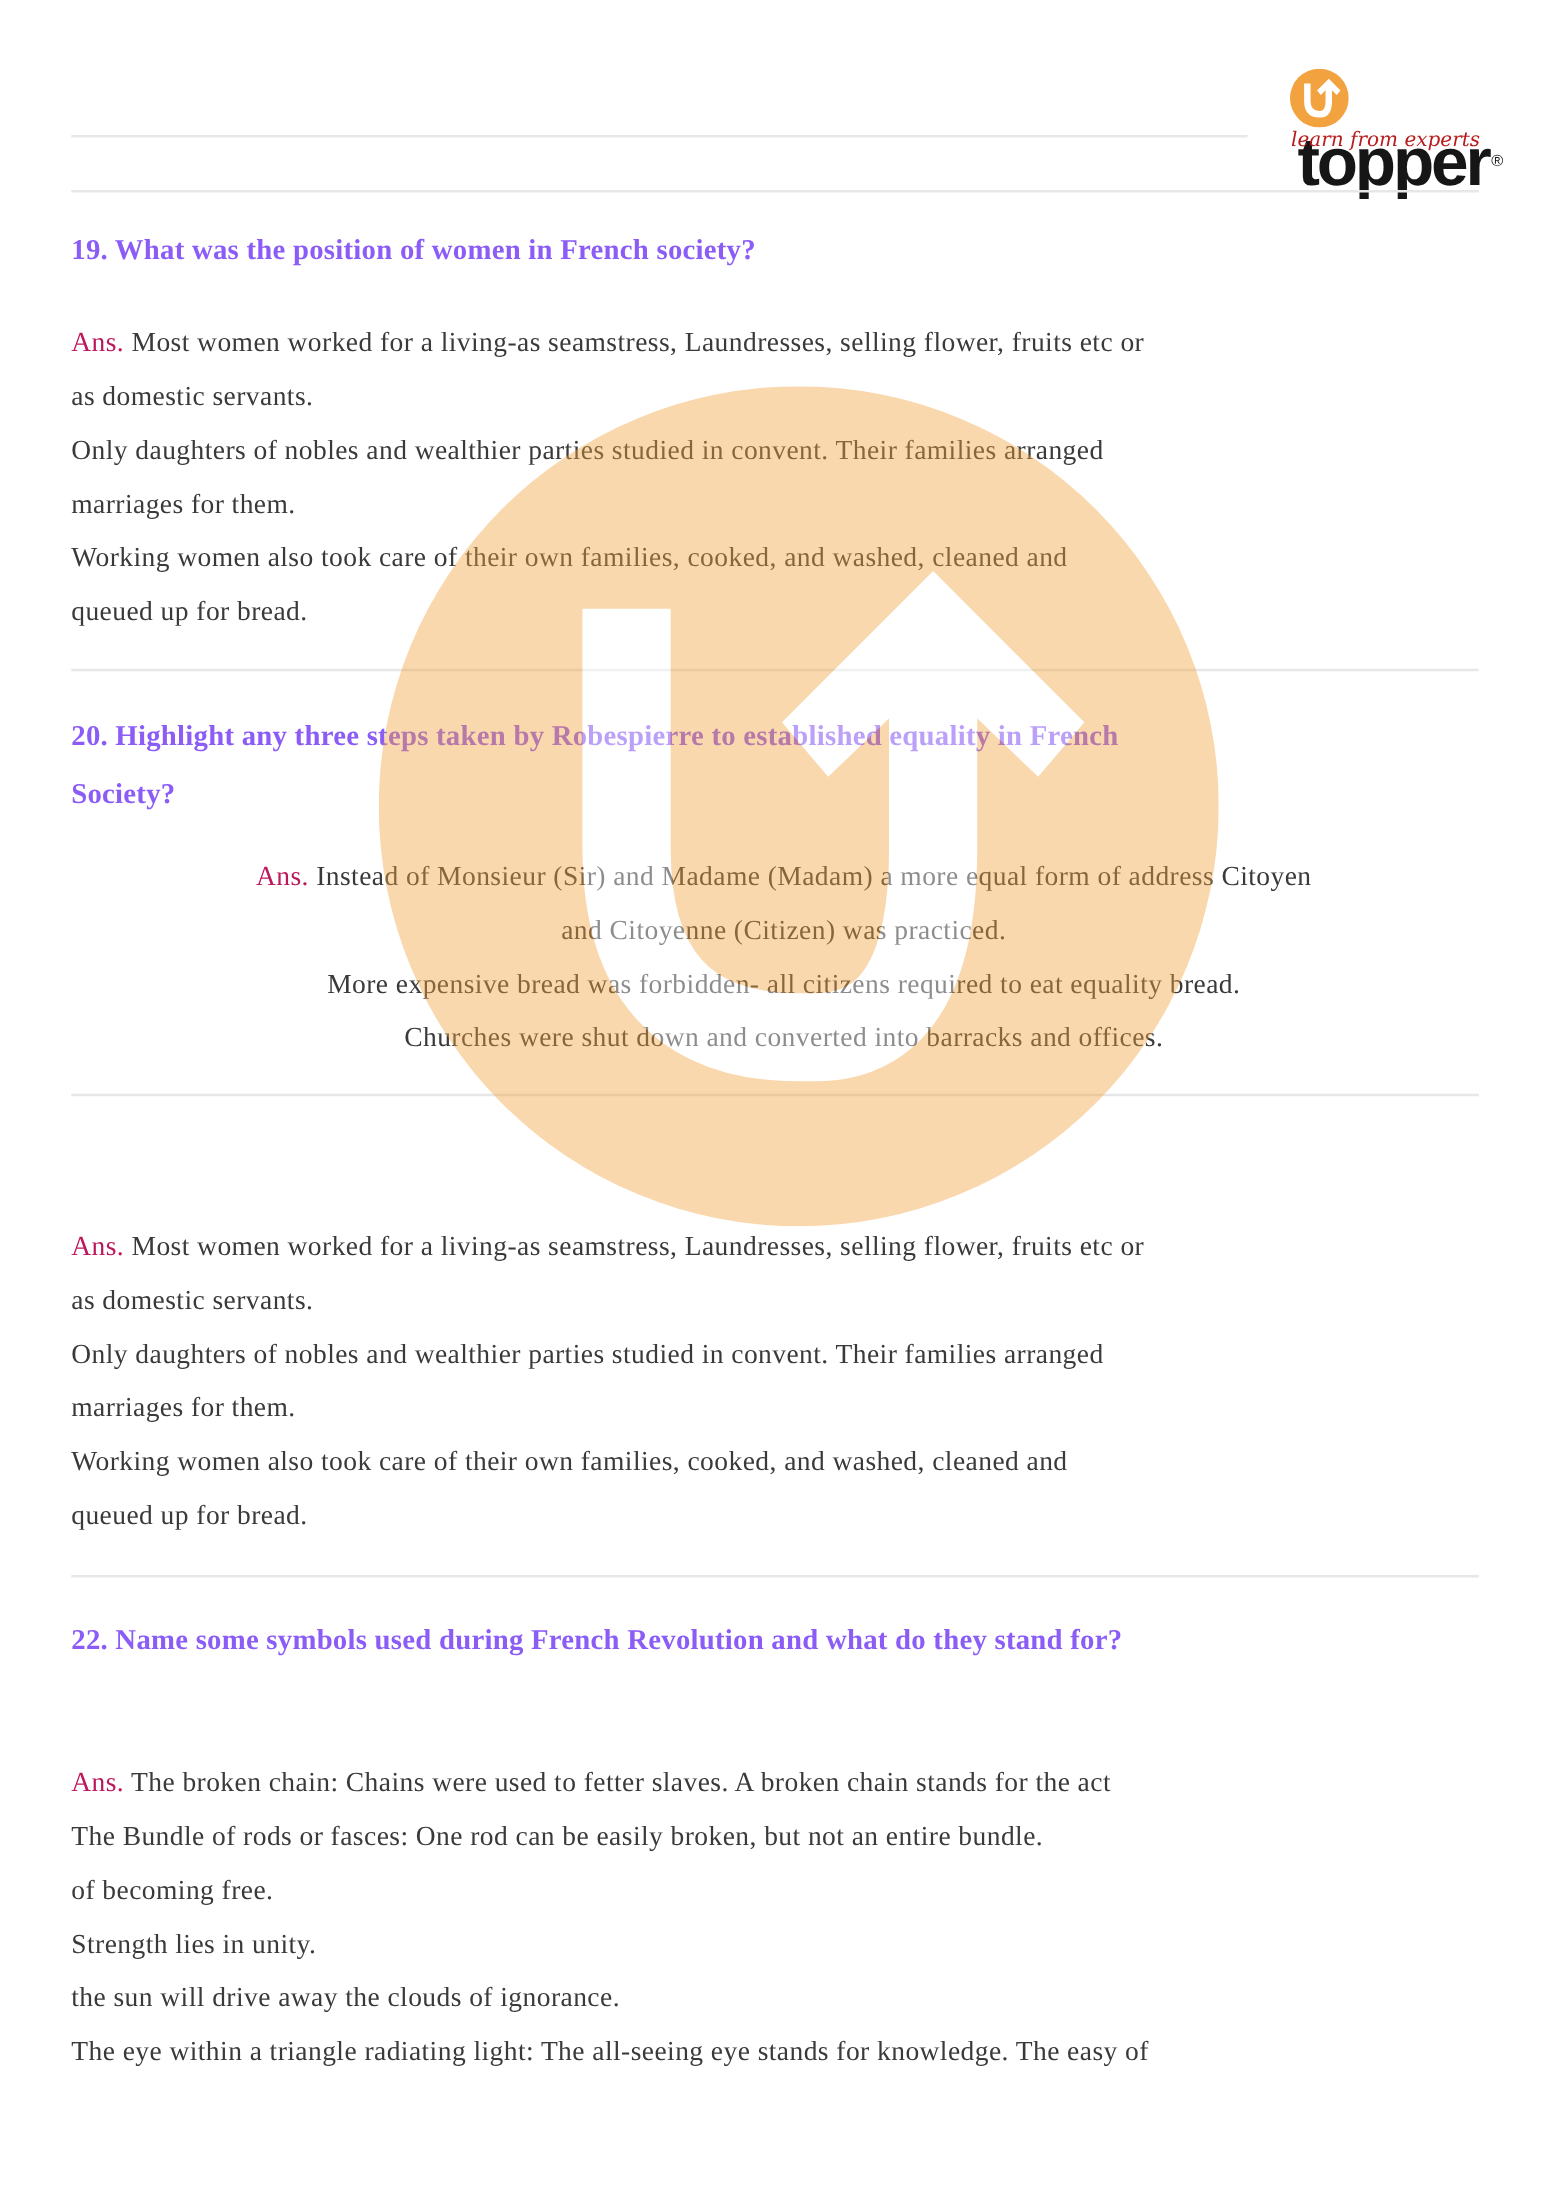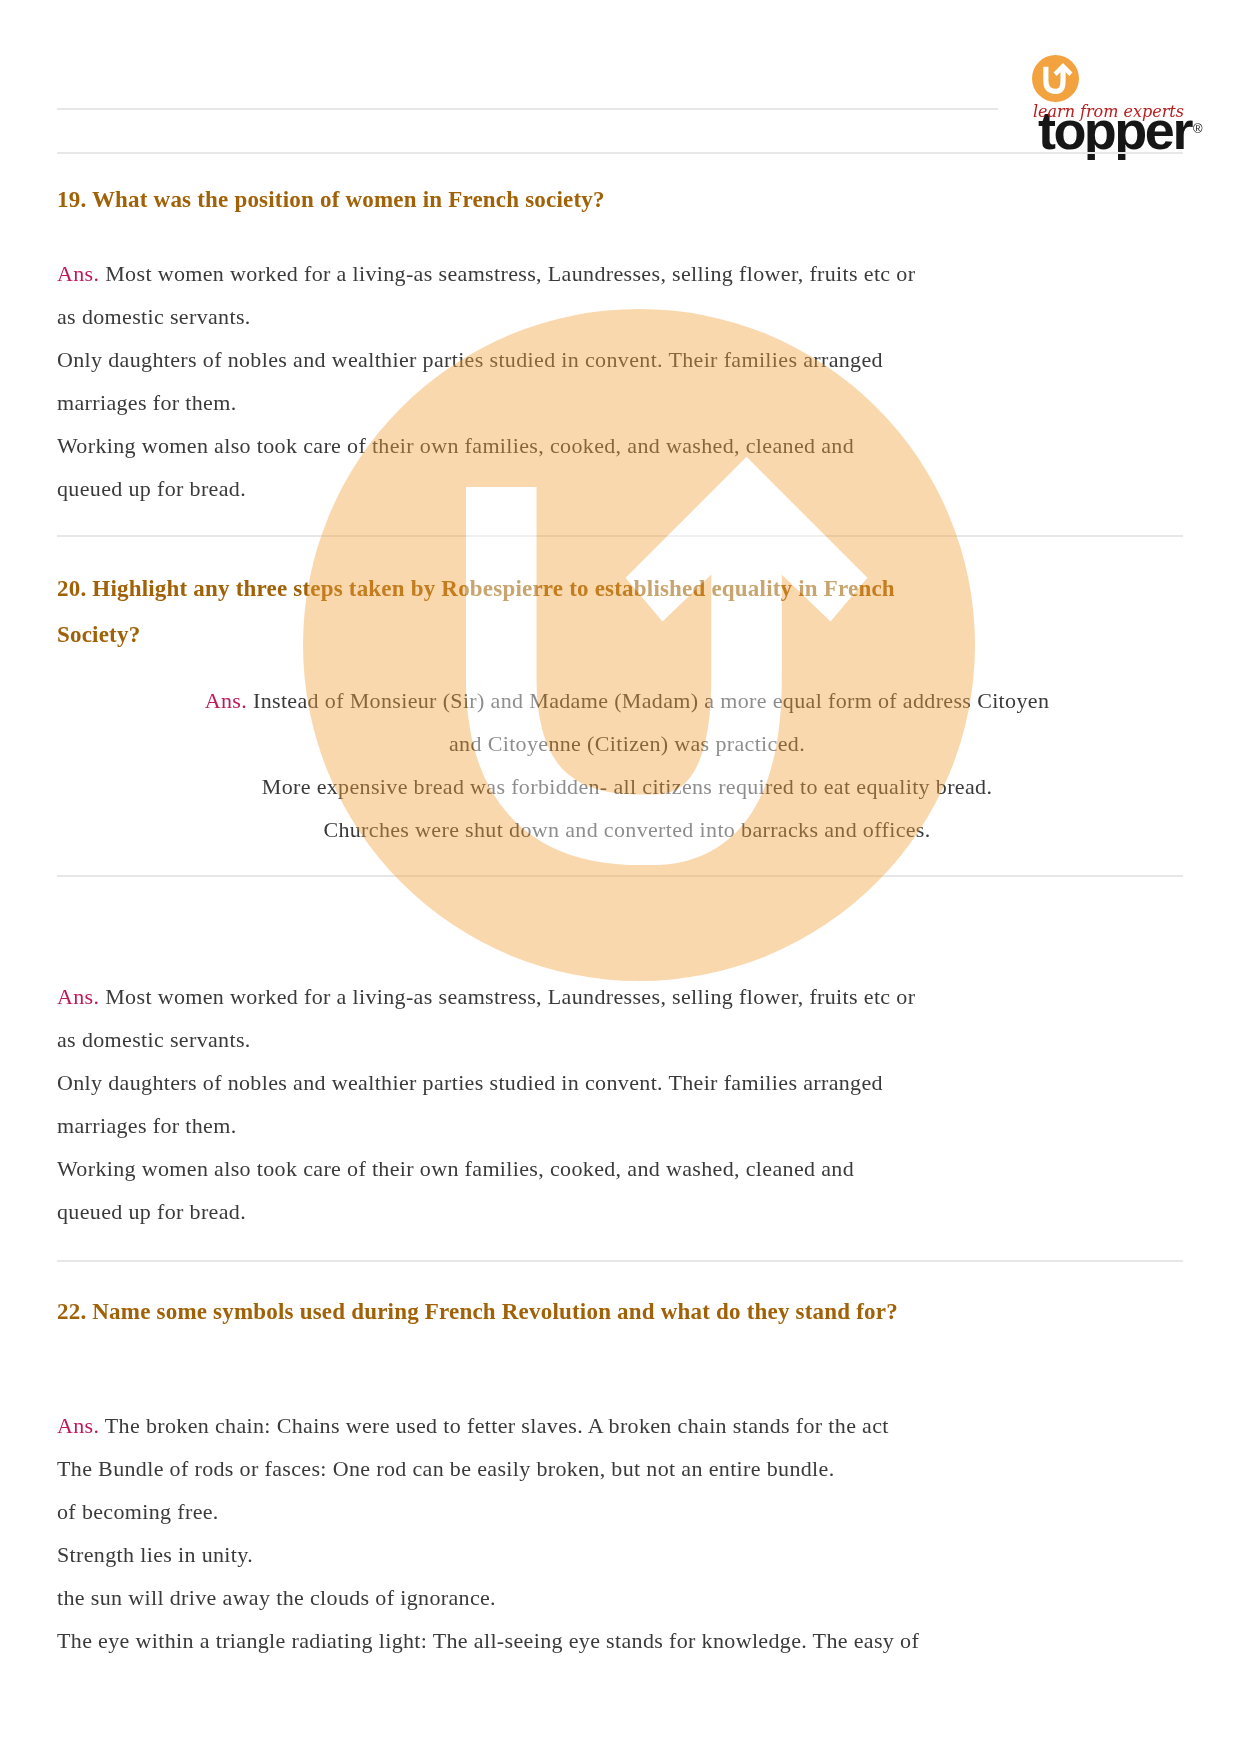--- a/index.html
+++ b/index.html
@@ -11,21 +11,21 @@
   .logo-text{font-family:"Liberation Sans", sans-serif;font-weight:900;font-size:54px;
              letter-spacing:-2.5px;color:#161616;line-height:56px;margin-left:6px;}
   .logo-reg{font-family:"Liberation Sans", sans-serif;font-size:13px;color:#161616;
             vertical-align:top;position:relative;top:-1px;left:2px;font-weight:400;}
   .logo-tagline{position:absolute;right:14px;top:52px;font-family:"DejaVu Serif", serif;
                 font-style:italic;font-size:16px;color:#b91c1c;white-space:nowrap;}
   
   .divider{position:absolute;left:57px;height:2px;background:#e7e7e7;}
   
   .q{position:absolute;left:57px;width:1130px;margin:0;font-size:23px;font-weight:700;
-     color:#a16207;letter-spacing:0.2px;}
+     color:#8b5cf6;letter-spacing:0.2px;}
   .qln{line-height:46px;height:46px;white-space:nowrap;}
   .a{position:absolute;left:57px;width:1140px;font-size:22px;color:#3a3a3a;letter-spacing:0.35px;}
   .ln{line-height:43px;height:43px;white-space:nowrap;}
   .b{font-weight:400;color:#be185d;}
   
   .watermark{position:absolute;left:303px;top:309px;width:672px;height:672px;
              opacity:0.42;z-index:10;pointer-events:none;}
 </style>
 </head>
 <body>

